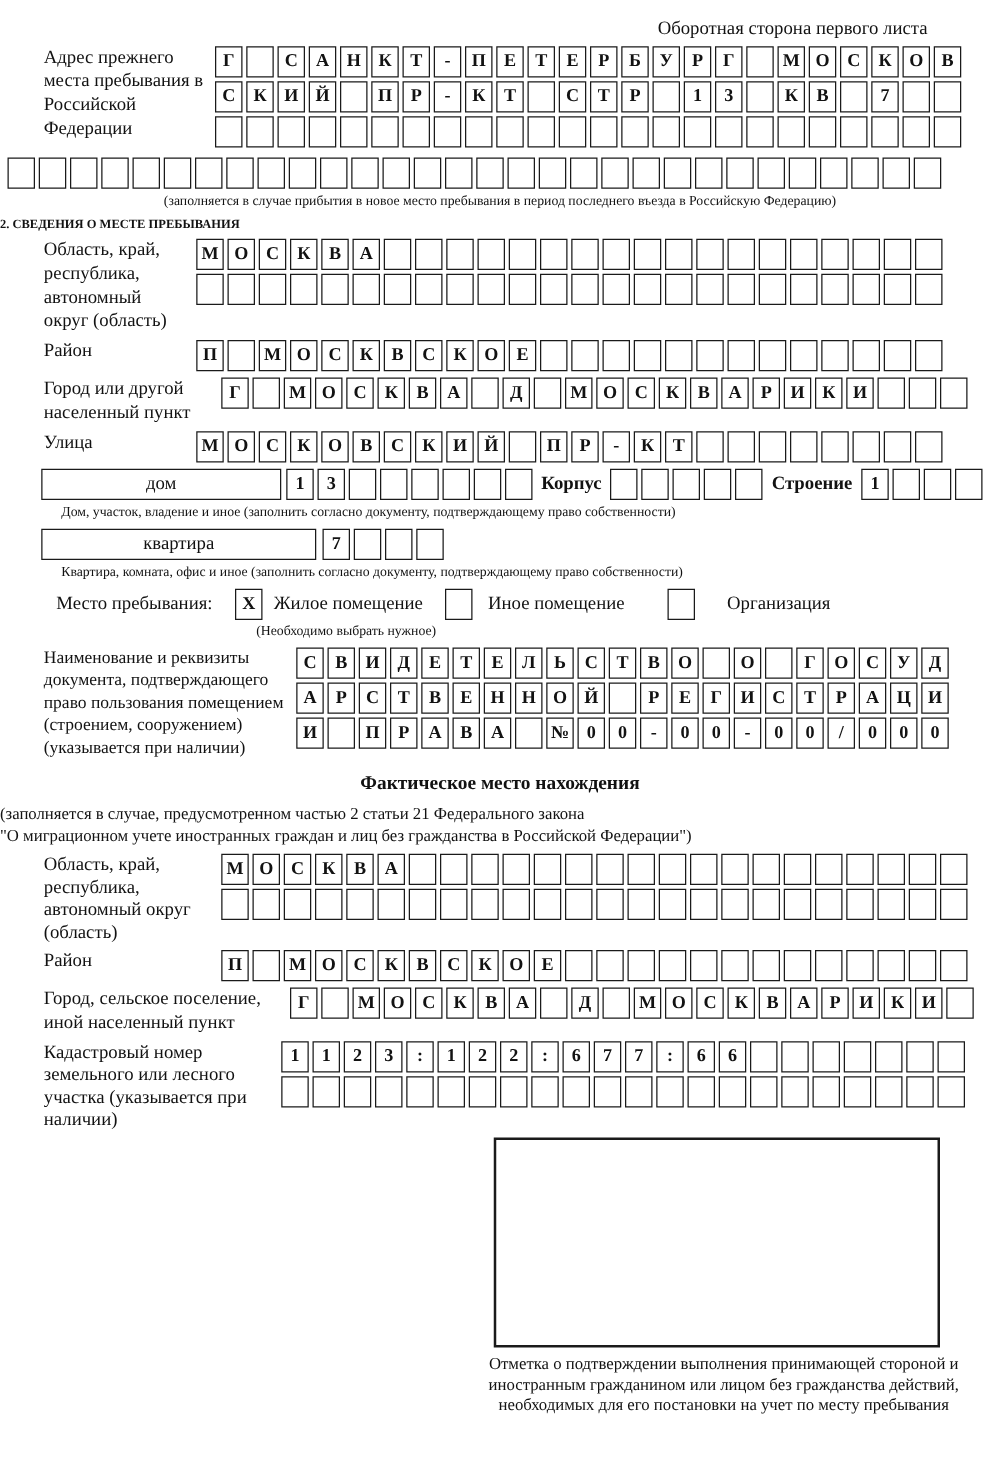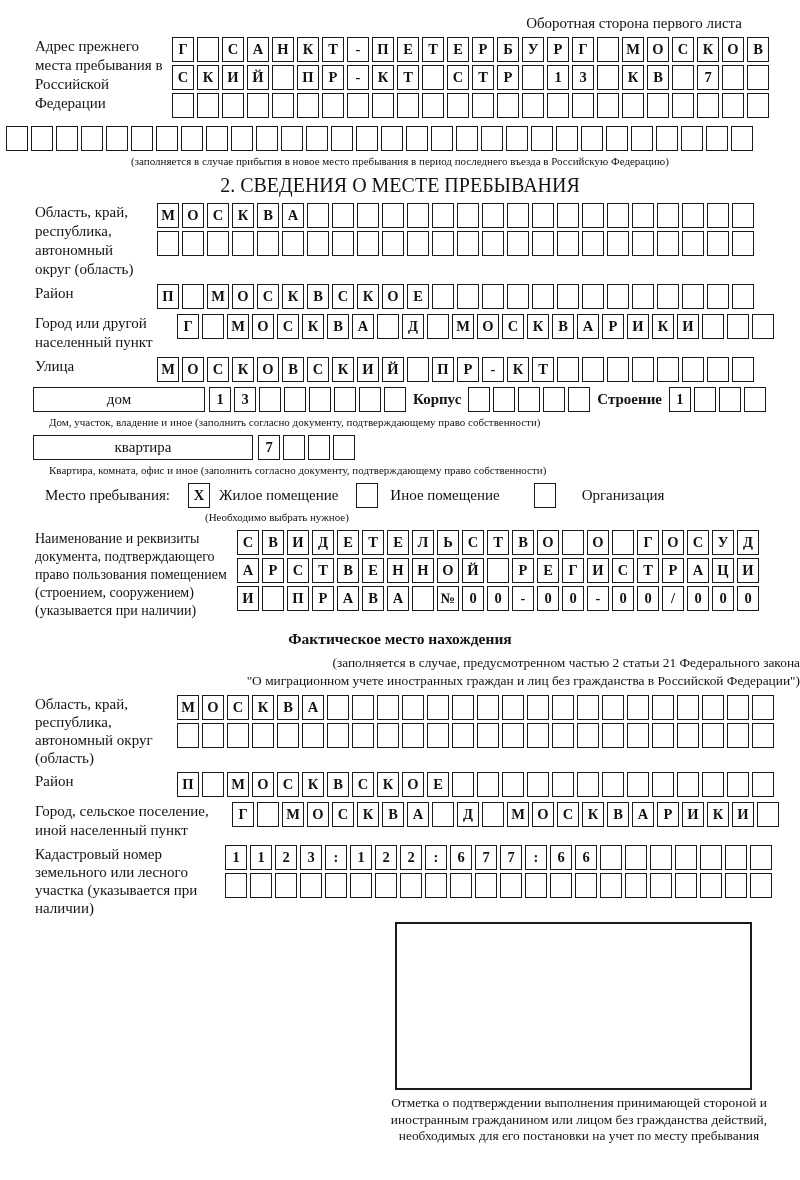--- a/index.html
+++ b/index.html
@@ -19,31 +19,31 @@
   }
   .field{display:flex; padding-left:35px; margin-bottom:5px;}
   .flabel{font-size:15px; line-height:19px; flex-shrink:0; padding-right:6px; box-sizing:border-box;}
   .lw120{width:122px;} .lw135{width:137px;} .lw140{width:142px;} .lw188{width:190px;} .lw195{width:197px;}
   .lw200{width:202px; font-size:14px; line-height:18px;}
   .blockA{margin-top:4px;}
   .fullrow{padding-left:6px; margin-bottom:2px;}
   .caption{font-size:11px; line-height:17px;}
   .caption.center{text-align:center;}
   .caption.indent{padding-left:49px; margin:2px 0 4px;}
-  .sect-title{text-align:center; font-weight:normal; font-size:20px; margin:4px 0 6px;}
+  .sect-title{text-align:left; font-weight:bold; font-size:10px; margin:4px 0 6px;}
   .typebox{
     box-sizing:border-box; height:25px; border:1.6px solid #1a1a1a;
     display:flex; align-items:center; justify-content:center; font-size:15px; flex-shrink:0;
   }
   .houserow{display:flex; align-items:center; padding-left:33px; margin-bottom:2px;}
   .inlbl{font-size:15px; margin:0 7px; white-space:nowrap;font-weight:bold;}
   .stayrow{display:flex; align-items:center; padding-left:45px; font-size:15px; margin-top:2px;}
   .staynote{padding-left:205px; margin:1px 0 4px;}
   .fact-title{text-align:center; font-weight:bold; font-size:15.5px; margin:10px 0 6px;}
-  .fact-note{text-align:right; font-size:13.4px; line-height:17.5px;}
+  .fact-note{text-align:left; font-size:13.4px; line-height:17.5px;}
   .fact-fields{margin-top:6px;}
   .stamp{margin:4px 0 0 395px; width:357px; height:168px; border:2px solid #1a1a1a; box-sizing:border-box;}
   .stamp-note{margin:5px 0 0 383px; width:392px; text-align:center; font-size:13.4px; line-height:16.5px;}
   .rlab2{line-height:18px;}
 </style>
 </head>
 <body>
 
 <div class="hdr">Оборотная сторона первого листа</div>
 
@@ -308,21 +308,21 @@
       <span class="cell"></span>
       <span class="cell"></span>
       <span class="cell"></span>
       <span class="cell"></span>
       <span class="cell"></span>
       <span class="cell"></span>
     </div>
 </div>
 
 <div class="houserow">
-  <div class="typebox" style="width:172px;">дом</div>
+  <div class="typebox" style="width:192px;">дом</div>
   <div class="boxrow" style="margin-left:4px;">
       <span class="cell">1</span>
       <span class="cell">3</span>
       <span class="cell"></span>
       <span class="cell"></span>
       <span class="cell"></span>
       <span class="cell"></span>
       <span class="cell"></span>
       <span class="cell"></span>
     </div>

